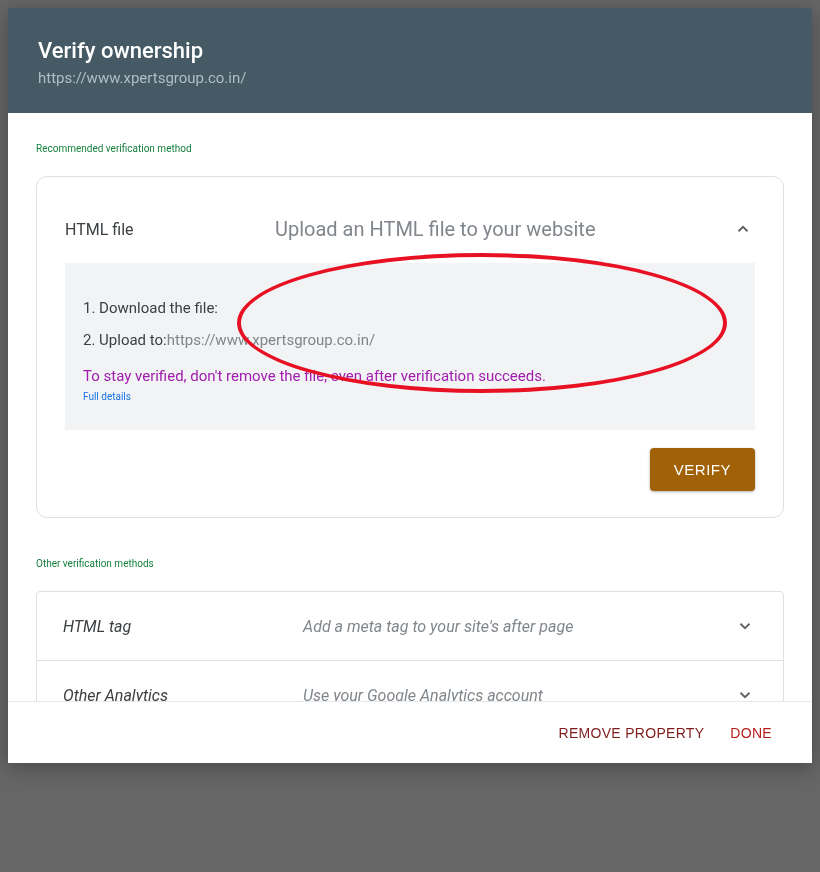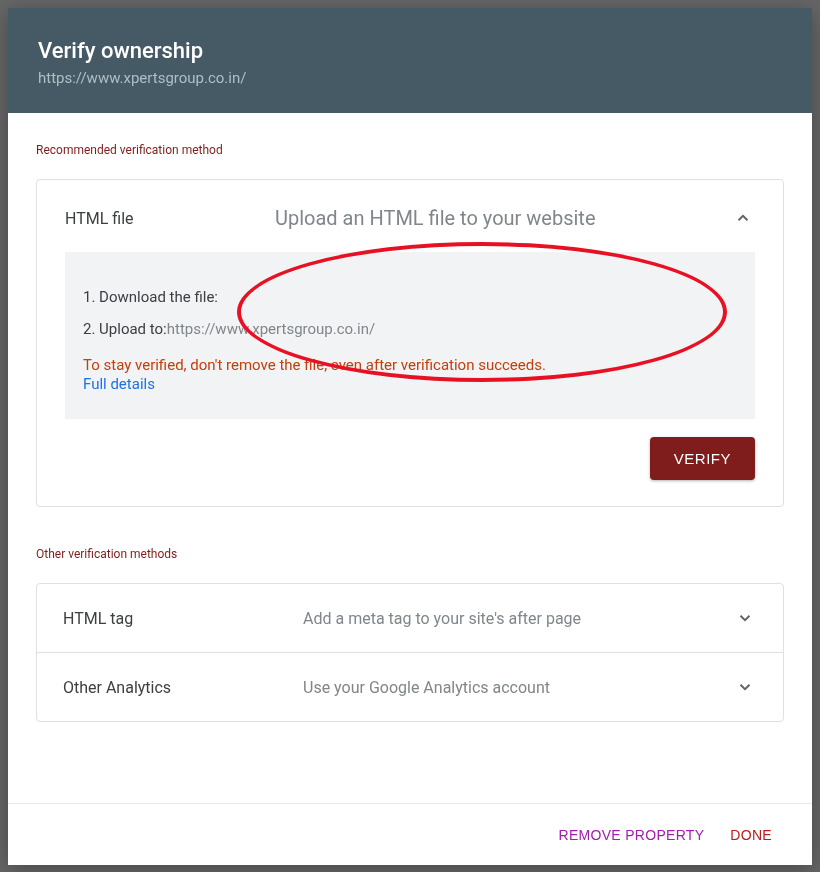--- a/index.html
+++ b/index.html
@@ -1,35 +1,35 @@
 <!DOCTYPE html>
 <html><head>
 <meta charset="utf-8">
 <style>
   * { box-sizing: border-box; margin: 0; padding: 0; }
   html, body { width: 820px; height: 872px; font-family: Roboto, Arial, sans-serif; background: #666; overflow: hidden; }
   .dialog {
-    position: absolute; left: 8px; top: 8px; width: 804px; height: 857px;
+    position: absolute; left: 8px; top: 8px; width: 804px; height: 755px;
     background: #fff; box-shadow: 0 4px 20px rgba(0,0,0,0.3);
   }
   .header {
     background: #455a64; color: #fff; padding: 30px 30px 26px 30px;
   }
   .header-title { font-size: 22px; font-weight: 500; margin-bottom: 6px; }
   .header-url { font-size: 15px; color: #b0bec5; }
   .content-wrap {
     position: relative; height: 666px; overflow-y: scroll; padding: 30px 28px 10px 28px;
   }
   .content-wrap::-webkit-scrollbar { width: 16px; }
   .content-wrap::-webkit-scrollbar-track { background: #f1f1f1; }
   .content-wrap::-webkit-scrollbar-thumb { background: #c1c1c1; }
-  .section-label { font-size: 12px; color: #7f1d1d; margin-bottom: 22px; }
+  .section-label { font-size: 10px; color: #15803d; margin-bottom: 22px; }
   .card {
-    border: 1px solid #e0e0e0; border-radius: 4px; background: #fff;
-    padding: 26px 28px 26px 28px; margin-bottom: 40px;
+    border: 1px solid #e0e0e0; border-radius: 11px; background: #fff;
+    padding: 40px 28px 26px 28px; margin-bottom: 40px;
   }
   .card-row {
     display: flex; align-items: center; justify-content: space-between;
   }
   .card-title { font-size: 16px; color: #3c4043; flex: 0 0 210px; }
   .card-desc { font-size: 20px; color: #80868b; flex: 1; }
   .chevron { width: 24px; height: 24px; color: #5f6368; display:flex; align-items:center; justify-content:center; }
   .expanded-body {
     background: #f1f3f4; margin-top: 22px; padding: 22px 18px 26px 18px;
     position: relative;
@@ -38,45 +38,45 @@
   .step:first-child { margin-top: 8px; }
   .step-muted { color: #80868b; }
   .download-chip {
     display: inline-flex; align-items: center; background: #e8eaed;
     border: 1px solid #dadce0; border-radius: 4px; padding: 8px 14px;
     margin-left: 18px; font-size: 15px; color: #202124;
     box-shadow: 0 1px 2px rgba(0,0,0,0.15);
     cursor: pointer;
   }
   .download-chip svg { margin-right: 10px; }
-  .note { font-size: 15px; color: #c2410c; margin-top: 18px; }
-  .link { color: #1a73e8; font-size: 15px; display: inline-block; cursor:pointer; }
+  .note { font-size: 15px; color: #a21caf; margin-top: 18px; }
+  .link { color: #1a73e8; font-size: 10px; display: inline-block; cursor:pointer; }
   .verify-row { display:flex; justify-content:flex-end; margin-top: 18px; }
   .verify-btn {
-    background: #7f1d1d; color: #fff; font-size: 15px; font-weight: 500; letter-spacing: .5px;
+    background: #a16207; color: #fff; font-size: 15px; font-weight: 500; letter-spacing: .5px;
     border: none; border-radius: 4px; padding: 13px 24px; cursor:pointer;
     box-shadow: 0 1px 3px rgba(0,0,0,0.3);
   }
-  .list-card { border:1px solid #e0e0e0; border-radius:4px; }
+  .list-card { border:1px solid #e0e0e0; border-radius:4px;font-style:italic; }
   .list-row {
     display:flex; align-items:center; padding: 22px 26px;
     border-bottom: 1px solid #e0e0e0;
   }
   .list-row:last-child { border-bottom:none; }
   .list-title { font-size:16px; color:#3c4043; flex:0 0 240px; }
   .list-desc { font-size:16px; color:#80868b; flex:1; }
   .footer {
     position:absolute; left:0; bottom:0; width:100%; height:62px;
     border-top:1px solid #e8e8e8; background:#fff;
     display:flex; justify-content:flex-end; align-items:center; gap: 26px;
     padding-right: 40px;
   }
   .footer-btn {
     background:none; border:none; font-size:14px; font-weight:500; letter-spacing:.3px;
-    color:#a21caf; cursor:pointer;
+    color:#7f1d1d; cursor:pointer;
   }
   .footer-btn.primary { color:#b91c1c; }
   .annotation-ellipse {
     position:absolute; border:4px solid #e81123; border-radius:50%;
     left:172px; top:-10px; width:490px; height:140px; pointer-events:none;
   }
 </style>
 </head>
 <body>
 

